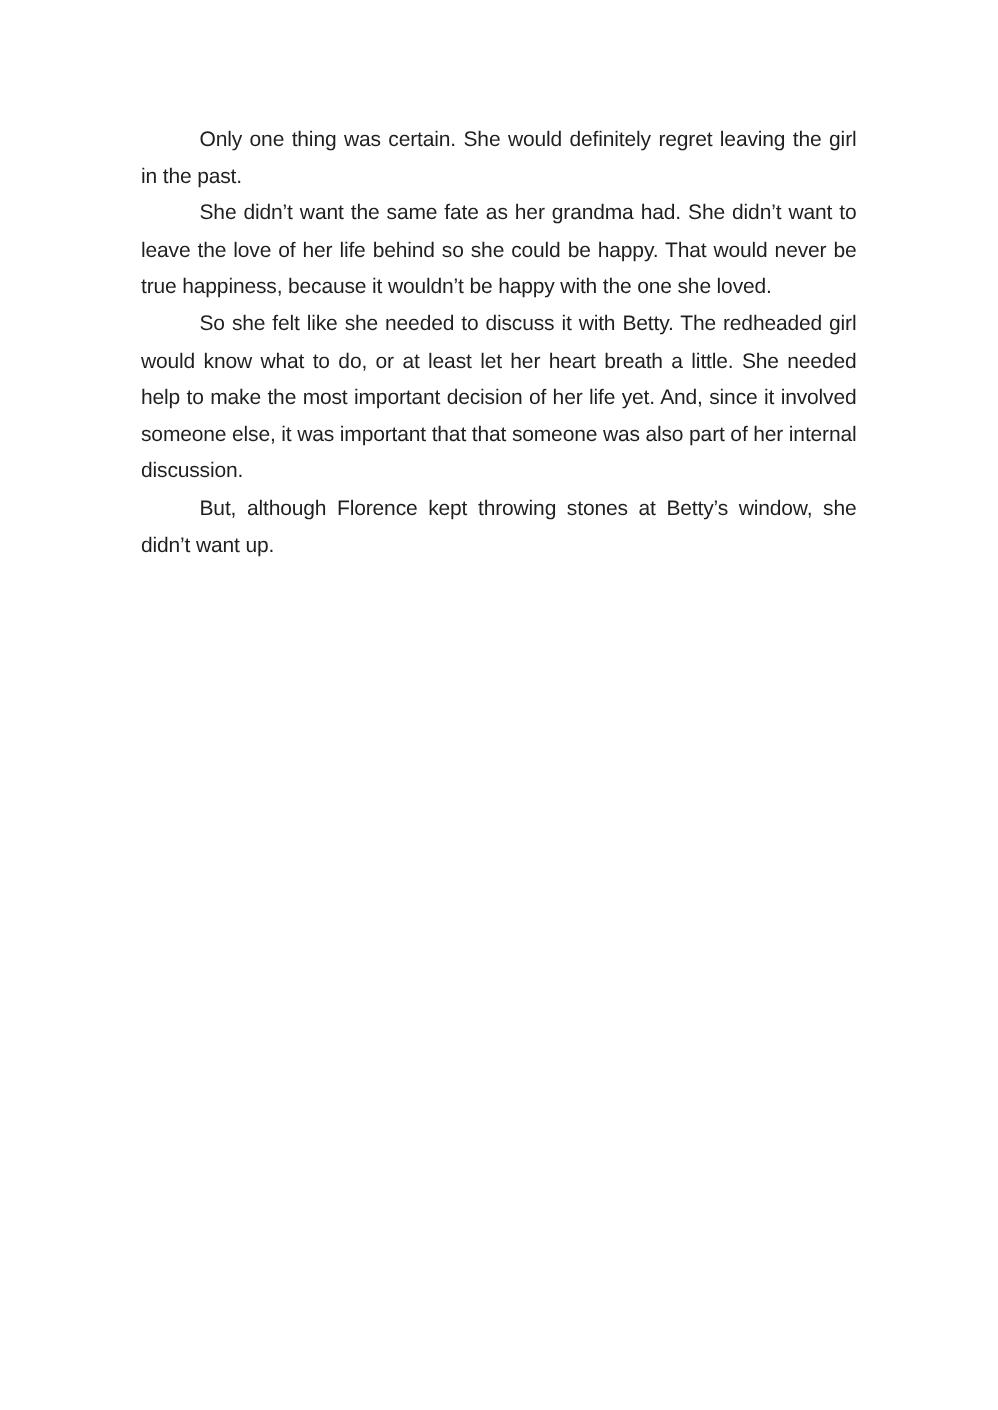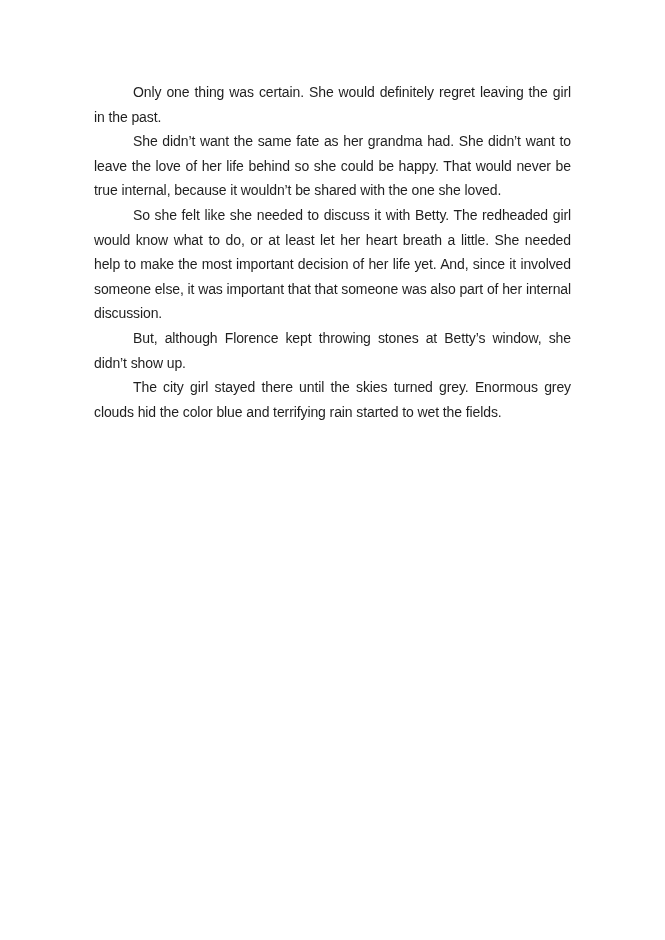--- a/index.html
+++ b/index.html
@@ -29,18 +29,17 @@
     text-indent: 39px;
     letter-spacing: -0.1px;
   }
 </style>
 </head>
 <body>
 
 <main class="page">
   <section class="text-body">
     <p>Only one thing was certain. She would definitely regret leaving the girl in the past.</p>
-    <p>She didn’t want the same fate as her grandma had. She didn’t want to leave the love of her life behind so she could be happy. That would never be true internal, because it wouldn’t be shared with the one she loved.</p>
+    <p>She didn’t want the same fate as her grandma had. She didn’t want to leave the love of her life behind so she could be happy. That would never be true happiness, because it wouldn’t be happy with the one she loved.</p>
     <p>So she felt like she needed to discuss it with Betty. The redheaded girl would know what to do, or at least let her heart breath a little. She needed help to make the most important decision of her life yet. And, since it involved someone else, it was important that that someone was also part of her internal discussion.</p>
-    <p>But, although Florence kept throwing stones at Betty’s window, she didn’t show up.</p>
-    <p>The city girl stayed there until the skies turned grey. Enormous grey clouds hid the color blue and terrifying rain started to wet the fields.</p>
+    <p>But, although Florence kept throwing stones at Betty’s window, she didn’t want up.</p>
   </section>
 </main>
 
 </body></html>

